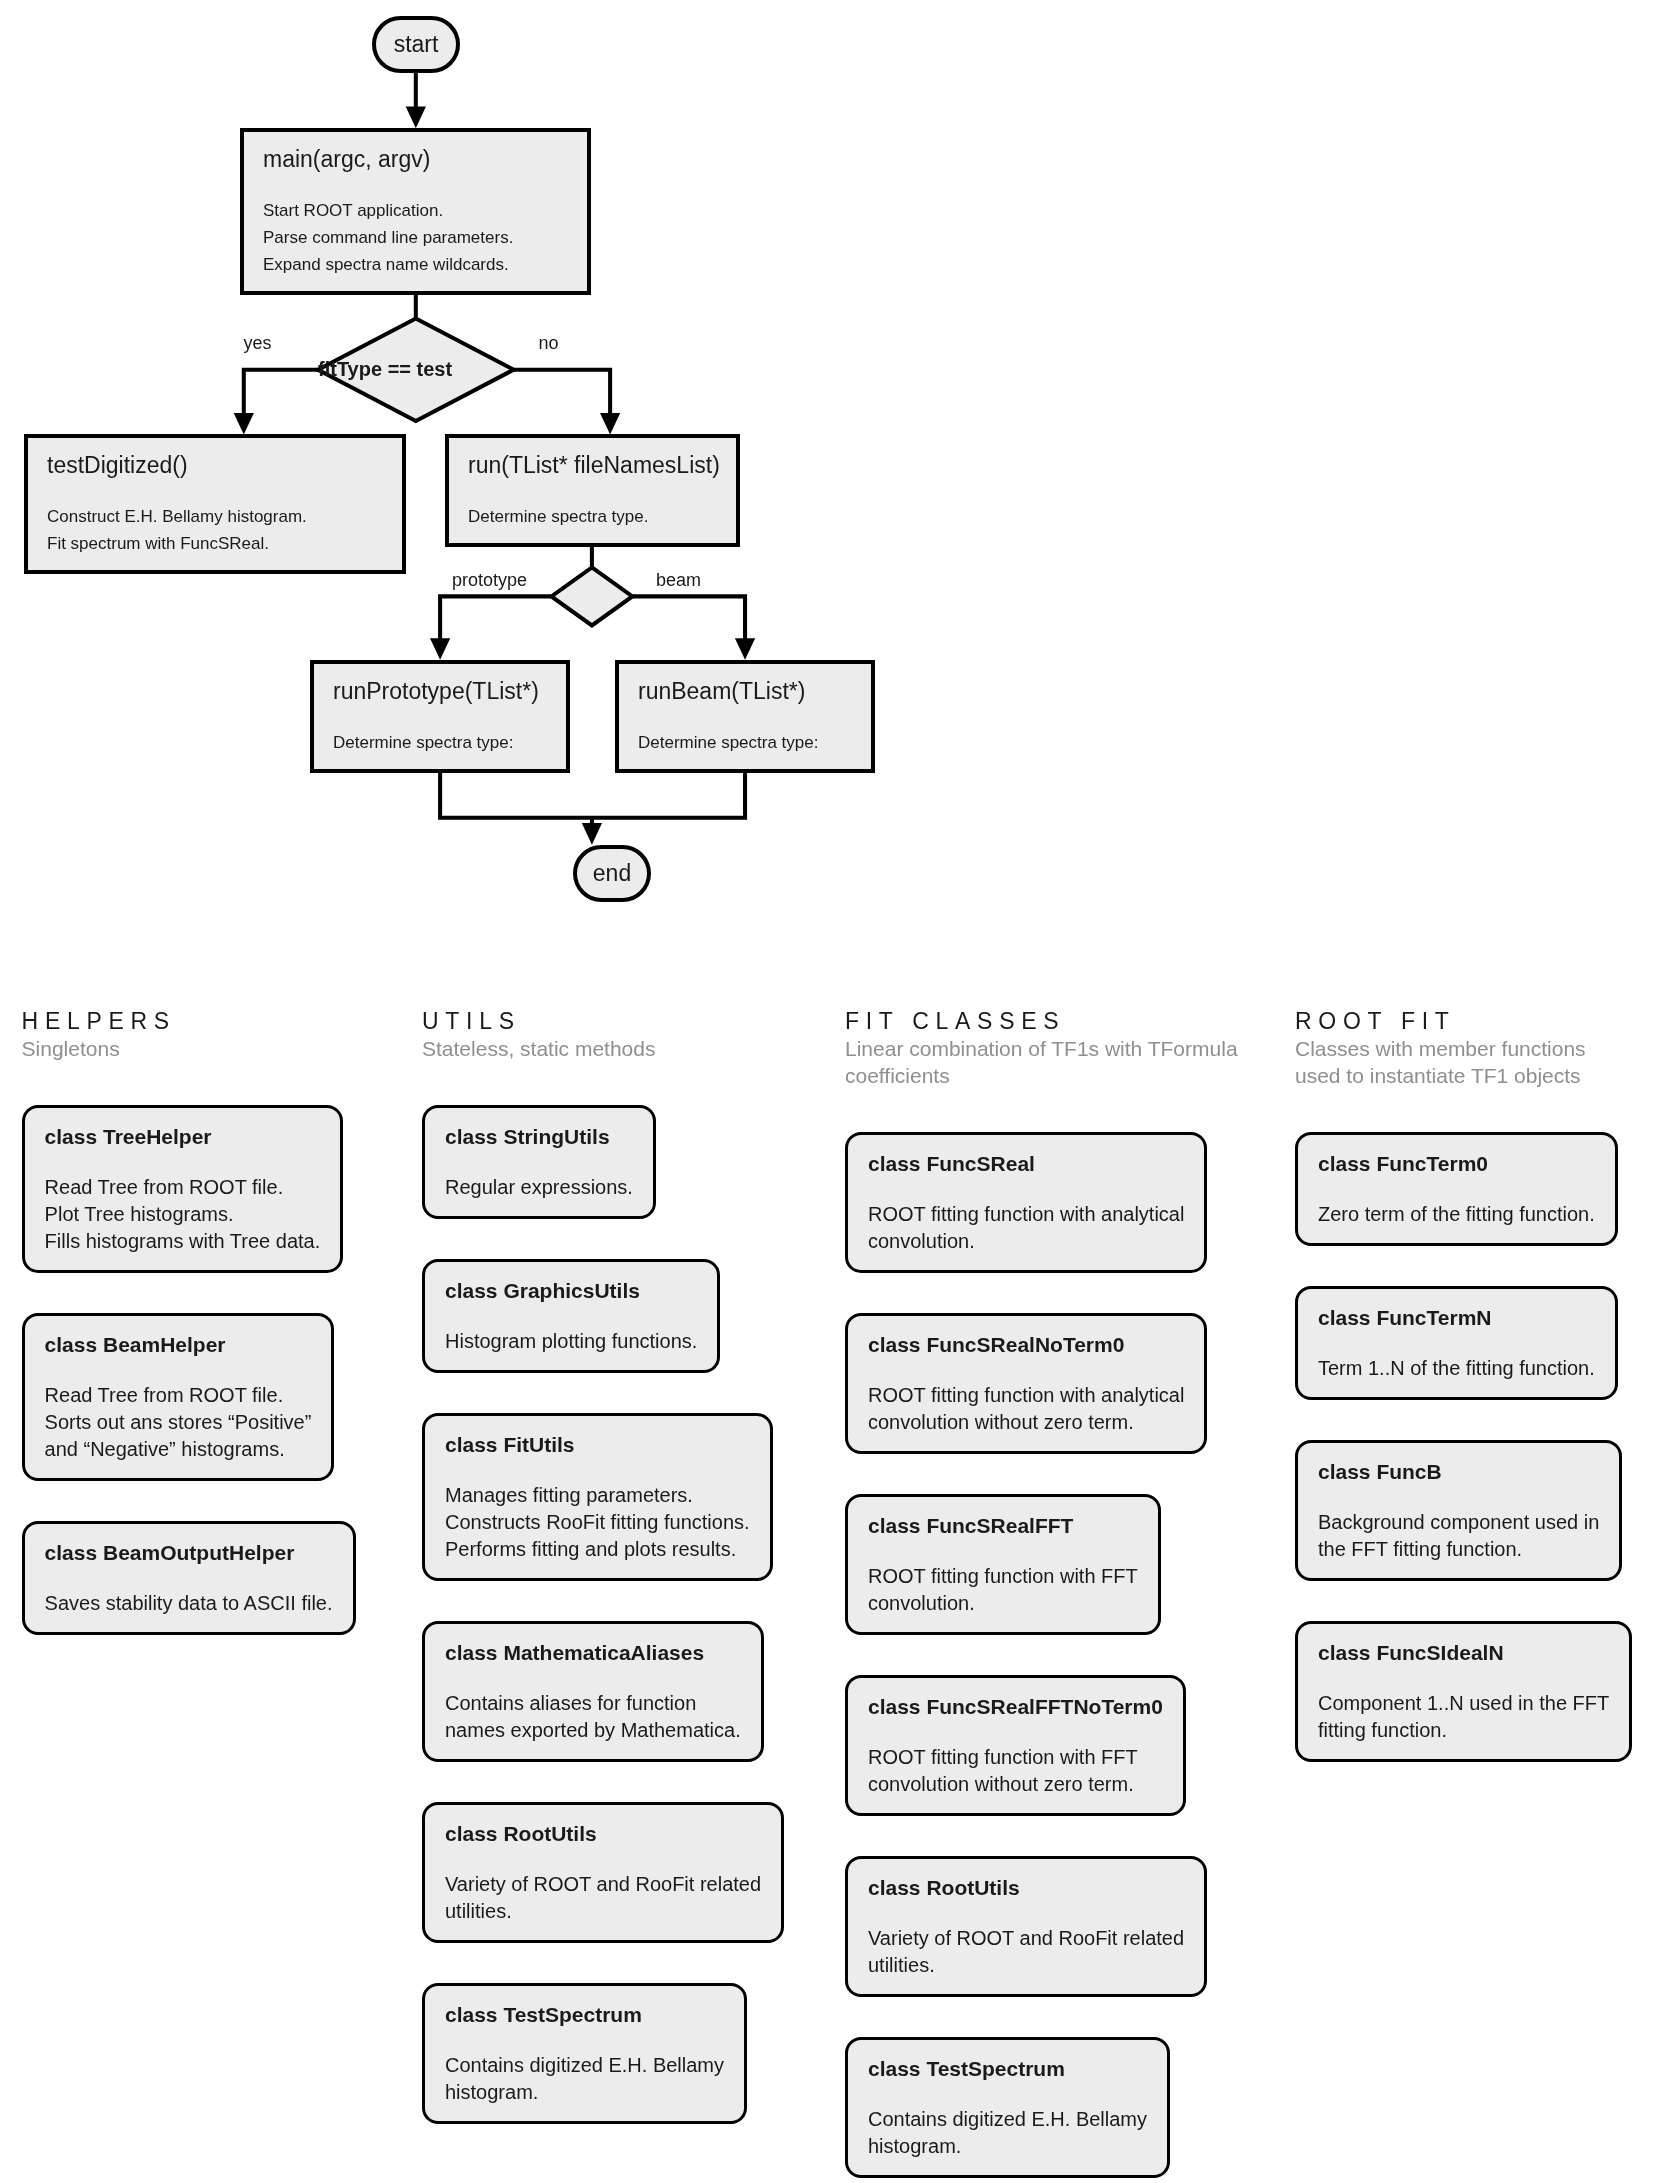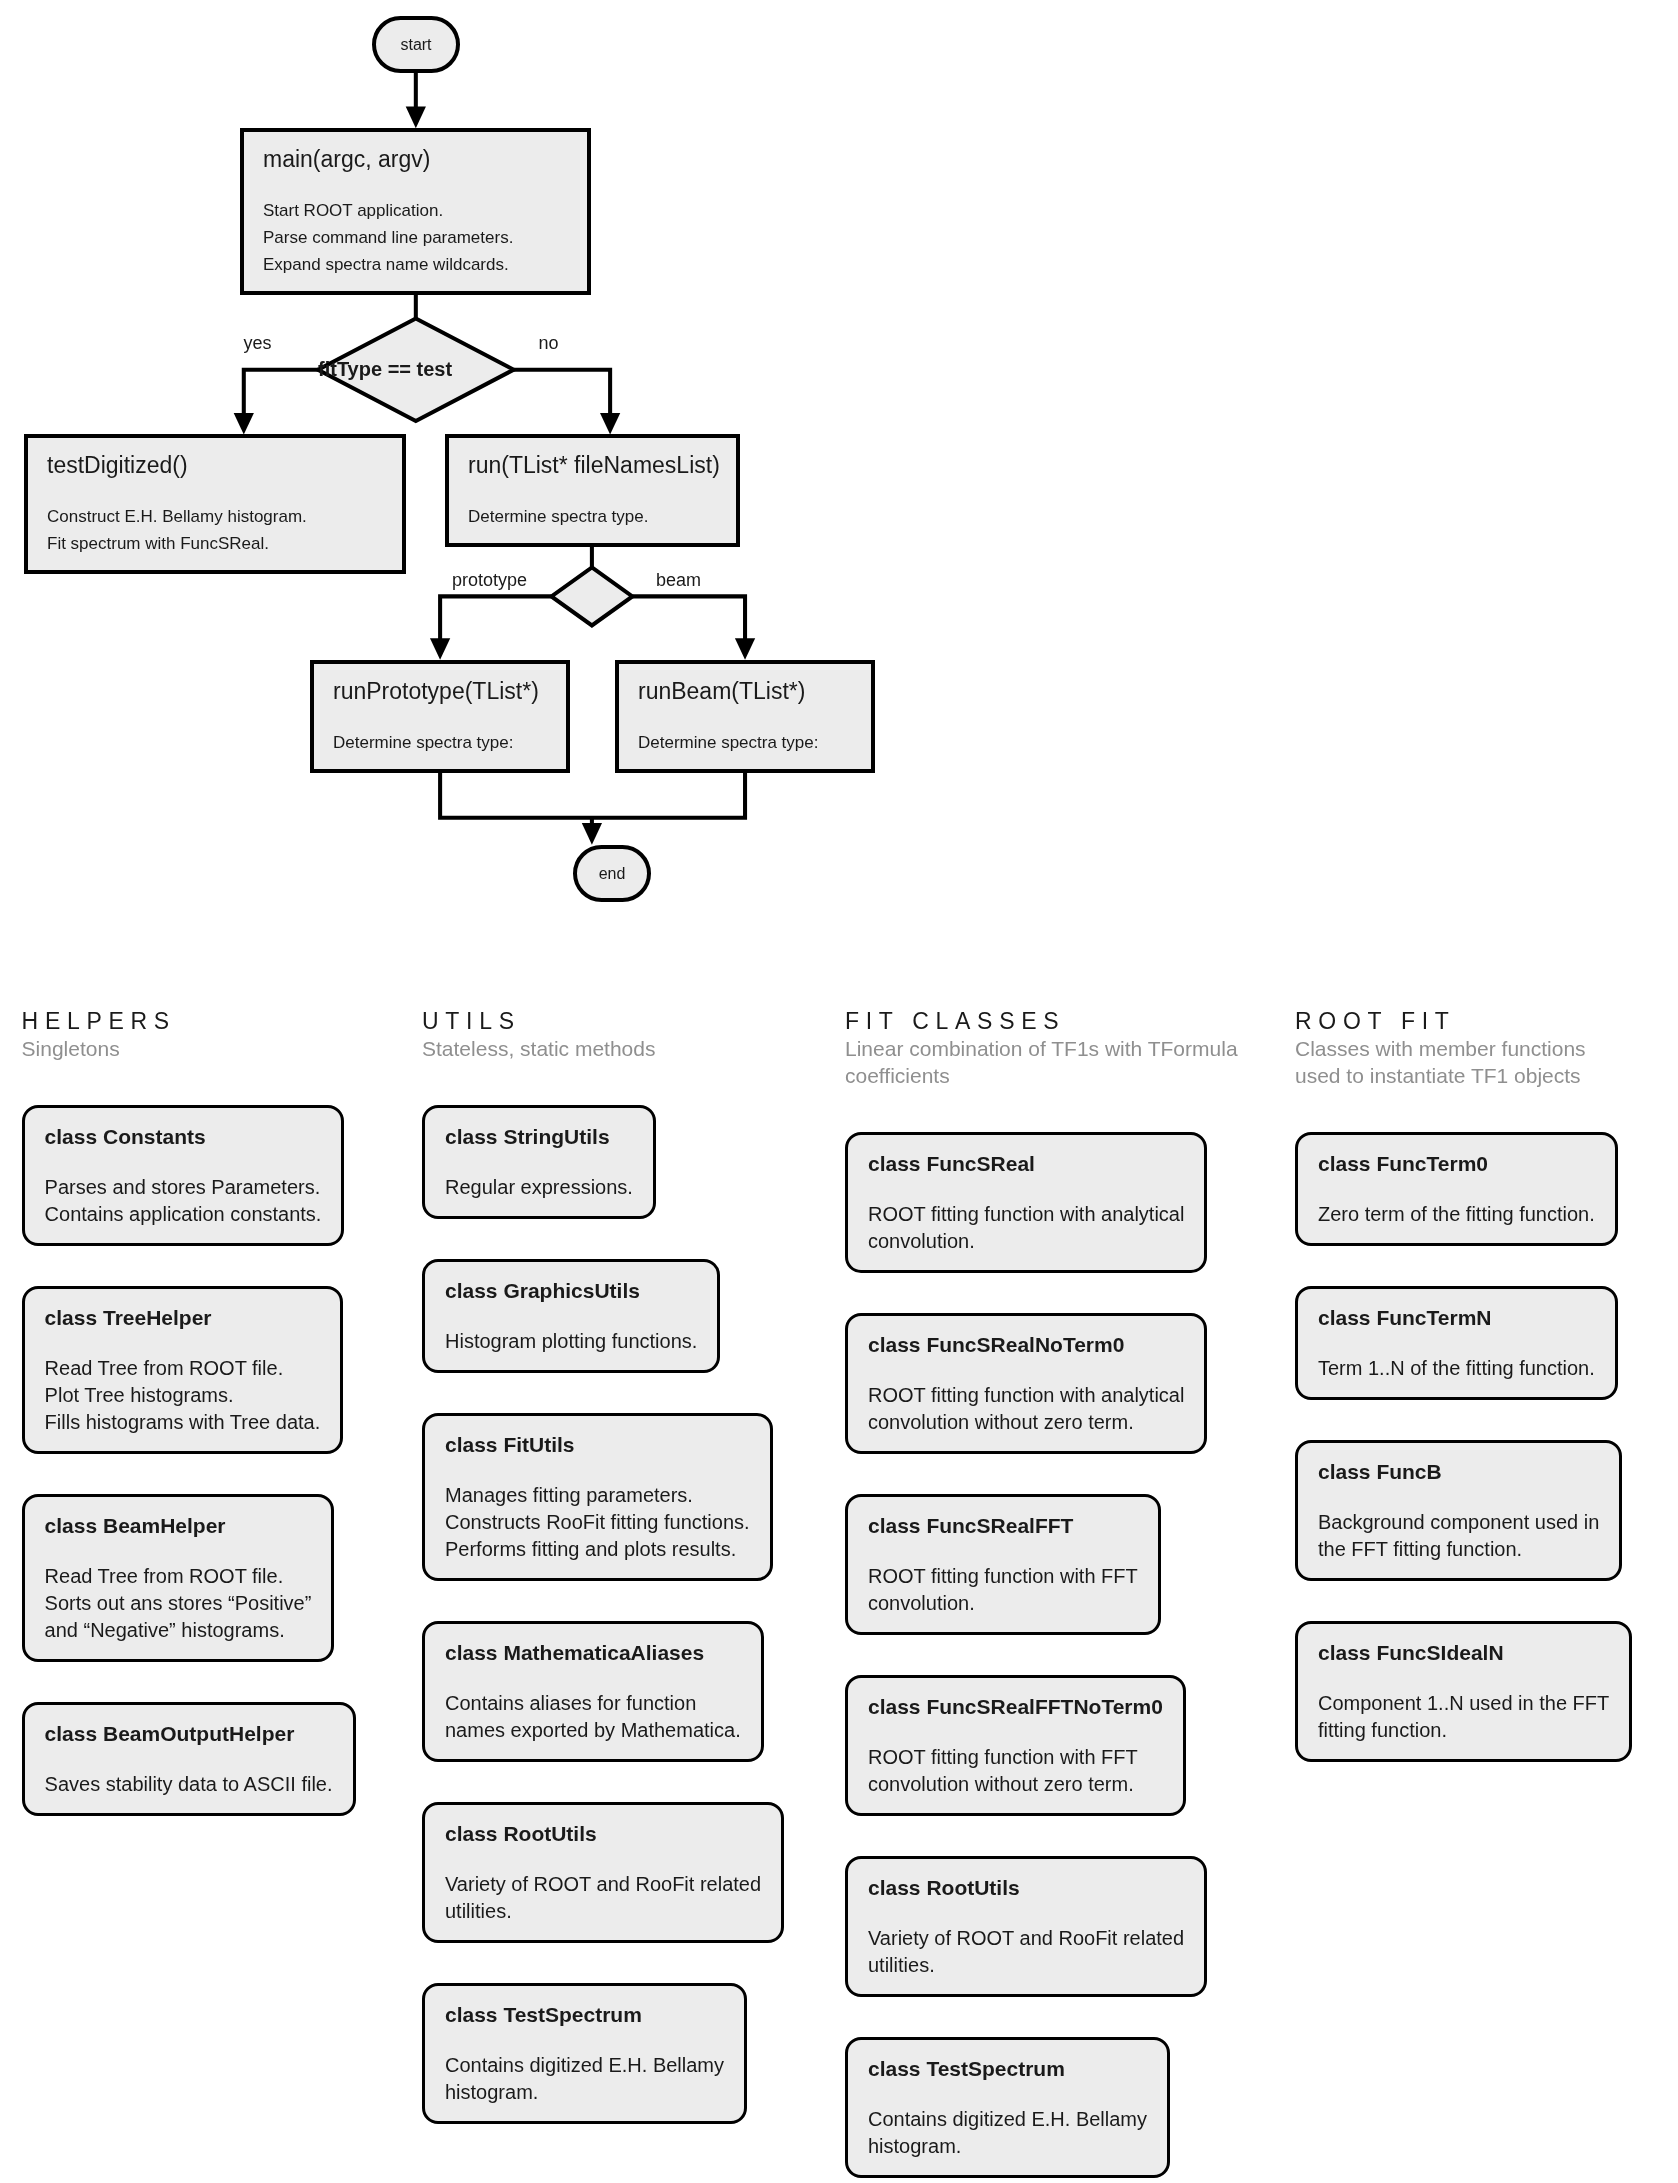--- a/index.html
+++ b/index.html
@@ -14,21 +14,21 @@
     position:relative;width:1679px;height:2183px;background:var(--bg);
     font-family:"Liberation Sans", sans-serif;color:var(--text);
   }
   
   .flow{position:absolute;left:0;top:0;width:1679px;height:958px;}
   .flow svg{position:absolute;left:0;top:0;}
   .pill{
     position:absolute;box-sizing:border-box;background:var(--node-fill);
     border:4px solid var(--node-border);border-radius:30px;
     display:flex;align-items:center;justify-content:center;
-    font-size:16px;
+    font-size:23px;
   }
   .fbox{
     position:absolute;box-sizing:border-box;background:var(--node-fill);
     border:4px solid var(--node-border);padding:13.5px 19px;
   }
   .fbox .ftitle{font-weight:normal;font-size:23px;line-height:27px;white-space:nowrap;}
   .fbox .fgap{height:24px;}
   .fbox .fline{font-size:17px;line-height:27px;white-space:nowrap;}
   .edge-label{
     position:absolute;font-size:18px;line-height:23px;text-align:center;color:var(--text);
@@ -144,26 +144,20 @@
       <span>end</span>
     </div>
   </div>
 
   <div class="sections">
       <div class="column col1">
         <div class="sec-title">HELPERS</div>
         <div class="sec-subtitle">Singletons</div>
         <div class="sec-boxes">
           <div class="cbox">
-            <div class="ctitle">class Constants</div>
-            <div class="cgap"></div>
-            <div class="cline">Parses and stores Parameters.</div>
-            <div class="cline">Contains application constants.</div>
-          </div>
-          <div class="cbox">
             <div class="ctitle">class TreeHelper</div>
             <div class="cgap"></div>
             <div class="cline">Read Tree from ROOT file.</div>
             <div class="cline">Plot Tree histograms.</div>
             <div class="cline">Fills histograms with Tree data.</div>
           </div>
           <div class="cbox">
             <div class="ctitle">class BeamHelper</div>
             <div class="cgap"></div>
             <div class="cline">Read Tree from ROOT file.</div>

